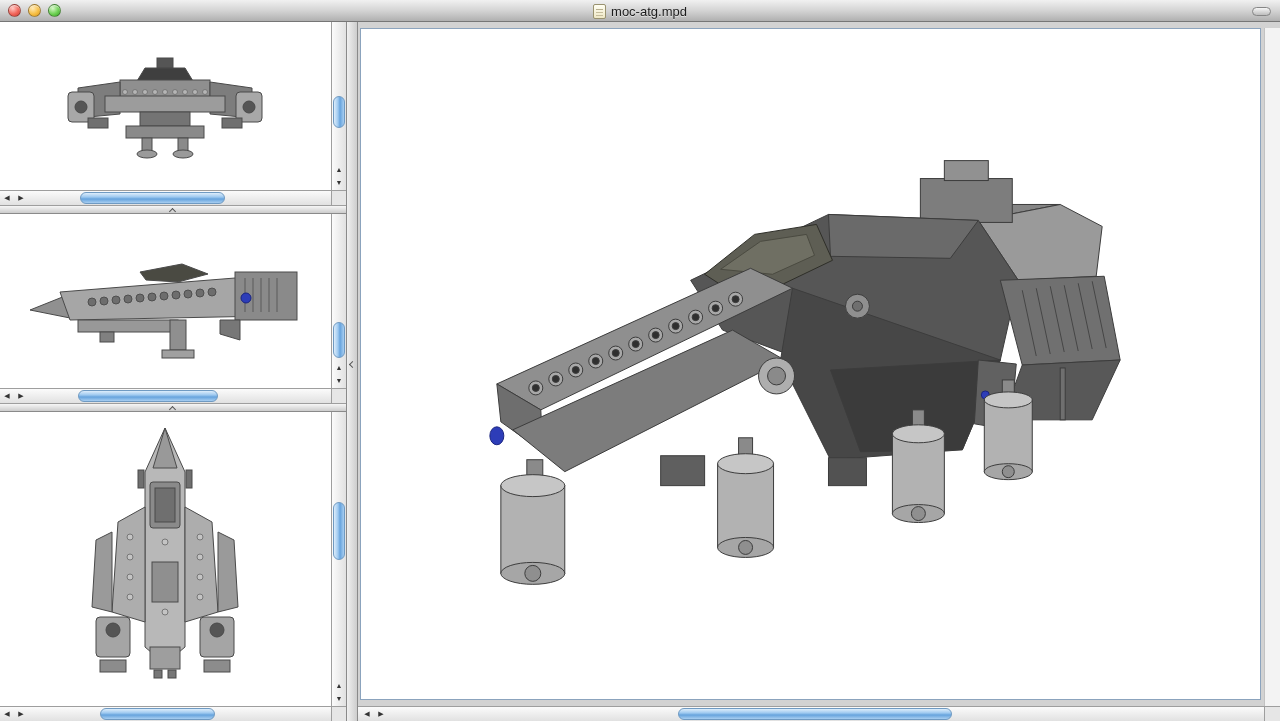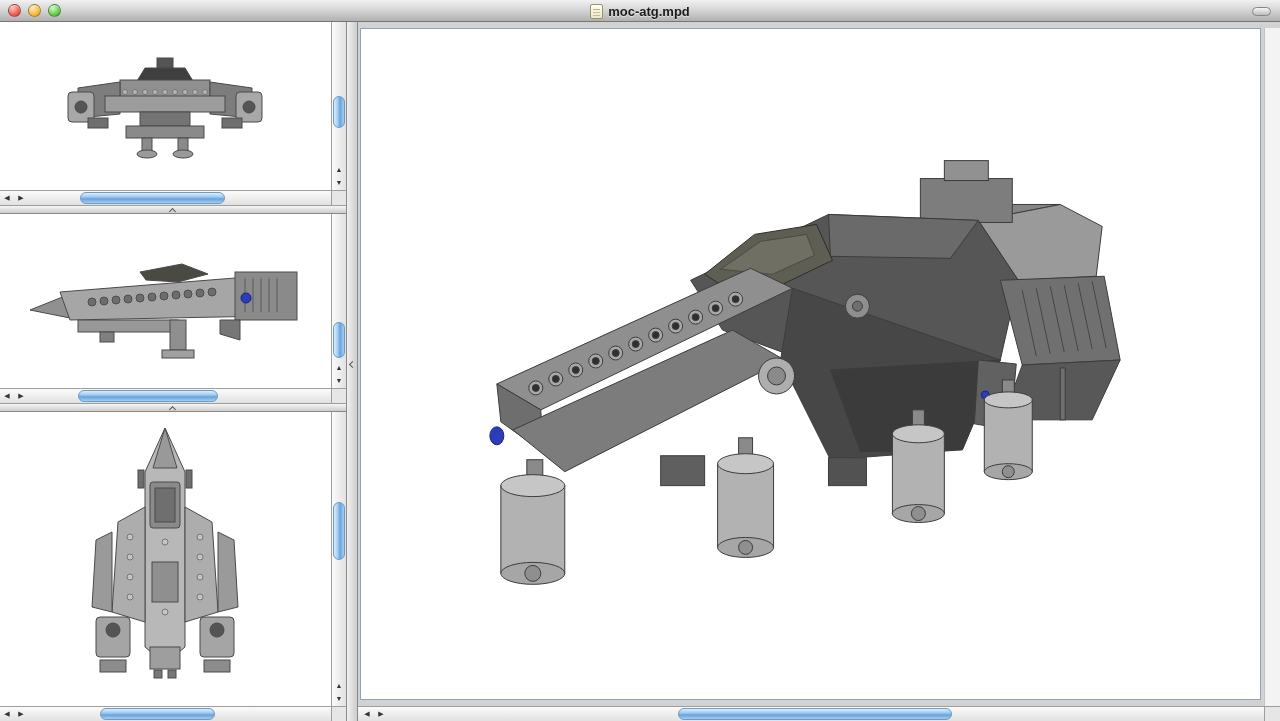--- a/index.html
+++ b/index.html
@@ -16,21 +16,21 @@
     border:1px solid rgba(0,0,0,.35);box-shadow:inset 0 1px 1px rgba(255,255,255,.6);}
   .tl.red{background:radial-gradient(circle at 35% 30%,#ffc9c4,#f2655a 55%,#c93a2e);}
   .tl.yellow{background:radial-gradient(circle at 35% 30%,#ffeab8,#f7bf45 55%,#d9951b);}
   .tl.green{background:radial-gradient(circle at 35% 30%,#d8f7c9,#6dd153 55%,#379e22);}
   .title-wrap{position:absolute;left:0;right:0;top:0;height:22px;display:flex;
     align-items:center;justify-content:center;gap:5px;}
   .doc-icon{width:13px;height:15px;position:relative;
     background:linear-gradient(#fffef2,#efe8c6);border:1px solid #99926f;border-radius:2px;}
   .doc-icon::after{content:"";position:absolute;left:2px;top:4px;width:7px;height:1px;
     background:#b8b090;box-shadow:0 3px 0 0 #c6bd9c,0 6px 0 0 #c6bd9c;}
-  .title-text{font-size:13px;color:#1c1c1c;text-shadow:0 1px 0 rgba(255,255,255,.55);font-weight:bold;}
+  .title-text{font-size:13px;color:#1c1c1c;text-shadow:0 1px 0 rgba(255,255,255,.55);}
   .pill{position:absolute;right:9px;top:7px;width:19px;height:9px;border-radius:5px;
     border:1px solid #868686;background:linear-gradient(#f6f6f6,#bdbdbd);}
 
   
   .content{position:absolute;left:0;top:22px;width:1280px;height:699px;}
   .left-col{position:absolute;left:0;top:0;width:346px;height:699px;background:#e8e8e8;}
   .pane{position:relative;width:346px;background:#fff;}
   .pane-canvas{position:absolute;left:0;top:0;right:15px;bottom:15px;background:#fff;overflow:hidden;}
   .pane-canvas svg{position:absolute;inset:0;}
 

